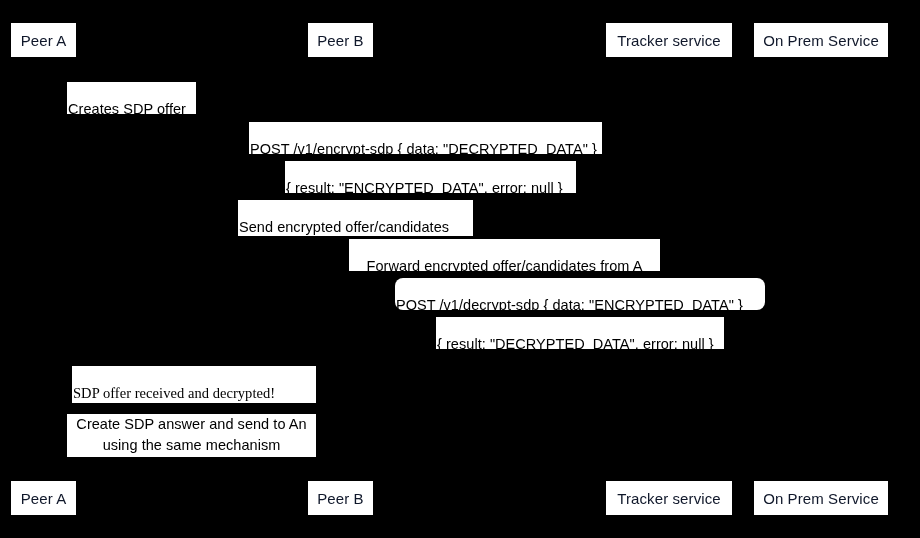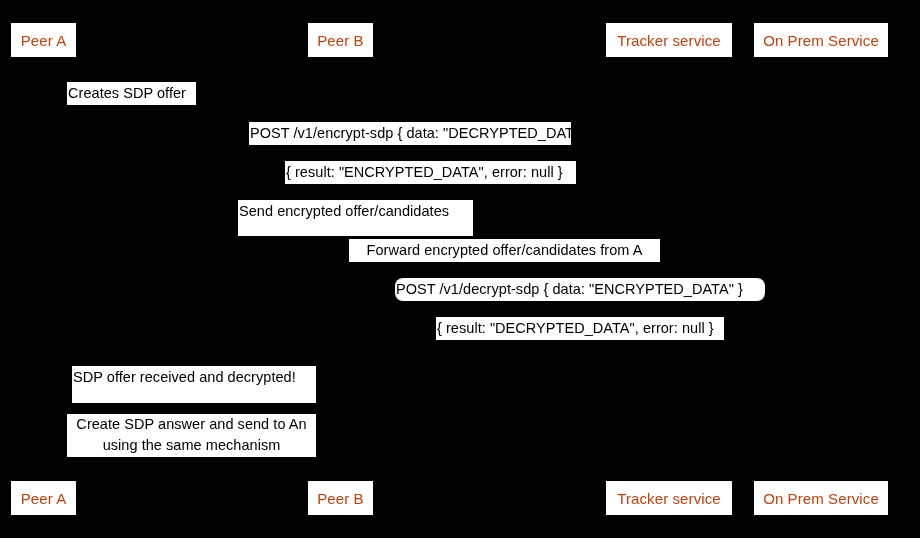--- a/index.html
+++ b/index.html
@@ -18,21 +18,21 @@
     position: relative;
     width: 920px;
     height: 538px;
     background: #000000;
   }
 
   
   .participant {
     position: absolute;
     background: #ffffff;
-    color: #c2410c;
+    color: #0f172a;
     border: 1px solid #000000;
     box-sizing: border-box;
     font-size: 15px;
     line-height: 1;
     display: flex;
     align-items: center;
     justify-content: center;
     white-space: nowrap;
     letter-spacing: 0.1px;
   }
@@ -79,21 +79,21 @@
   }
 
   
   .msg-label {
     position: absolute;
     background: #ffffff;
     color: #000000;
     font-size: 14.5px;
     line-height: 22px;
     white-space: nowrap;
-    padding: 0 1px;
+    padding: 16px 1px;
     box-sizing: border-box;
     letter-spacing: 0.05px;
   }
   .msg-label.two-line {
     white-space: normal;
     text-align: center;
     line-height: 21px;
     padding: 0 4px;
   }
 </style>
@@ -124,33 +124,33 @@
   </div>
   <div class="participant" style="left:605px; top:22px; width:128px; height:36px;">
     <span>Tracker service</span>
   </div>
   <div class="participant" style="left:753px; top:22px; width:136px; height:36px;">
     <span>On Prem Service</span>
   </div>
 
   <div class="msg-label" style="left:67px; top:82px; width:129px; height:23px;">Creates SDP offer</div>
 
-  <div class="msg-label" style="left:249px; top:122px; width:322px; height:23px;">POST /v1/encrypt-sdp { data: "DECRYPTED_DATA" }</div>
+  <div class="msg-label" style="left:249px; top:122px; width:353px; height:23px;">POST /v1/encrypt-sdp { data: "DECRYPTED_DATA" }</div>
 
   <div class="msg-label" style="left:285px; top:161px; width:291px; height:23px;">{ result: "ENCRYPTED_DATA", error: null }</div>
 
   <div class="msg-label" style="left:238px; top:200px; width:235px; height:36px;">Send encrypted offer/candidates</div>
 
   <div class="msg-label" style="left:349px; top:239px; width:311px; height:23px;text-align:center;">Forward encrypted offer/candidates from A</div>
 
   <div class="msg-label" style="left:395px; top:278px; width:370px; height:23px;border-radius:8px;">POST /v1/decrypt-sdp { data: "ENCRYPTED_DATA" }</div>
 
   <div class="msg-label" style="left:436px; top:317px; width:288px; height:23px;">{ result: "DECRYPTED_DATA", error: null }</div>
 
-  <div class="msg-label" style="left:72px; top:366px; width:244px; height:37px;">SDP offer received and decrypted!</div>
+  <div class="msg-label" style="left:72px; top:366px; width:244px; height:37px;font-family:Liberation Serif, serif;">SDP offer received and decrypted!</div>
 
   <div class="msg-label two-line" style="left:67px; top:414px; width:249px; height:43px;">Create SDP answer and send to An using the same mechanism</div>
 
   <div class="participant" style="left:10px; top:480px; width:67px; height:36px;">
     <span>Peer A</span>
   </div>
   <div class="participant" style="left:307px; top:480px; width:67px; height:36px;">
     <span>Peer B</span>
   </div>
   <div class="participant" style="left:605px; top:480px; width:128px; height:36px;">

